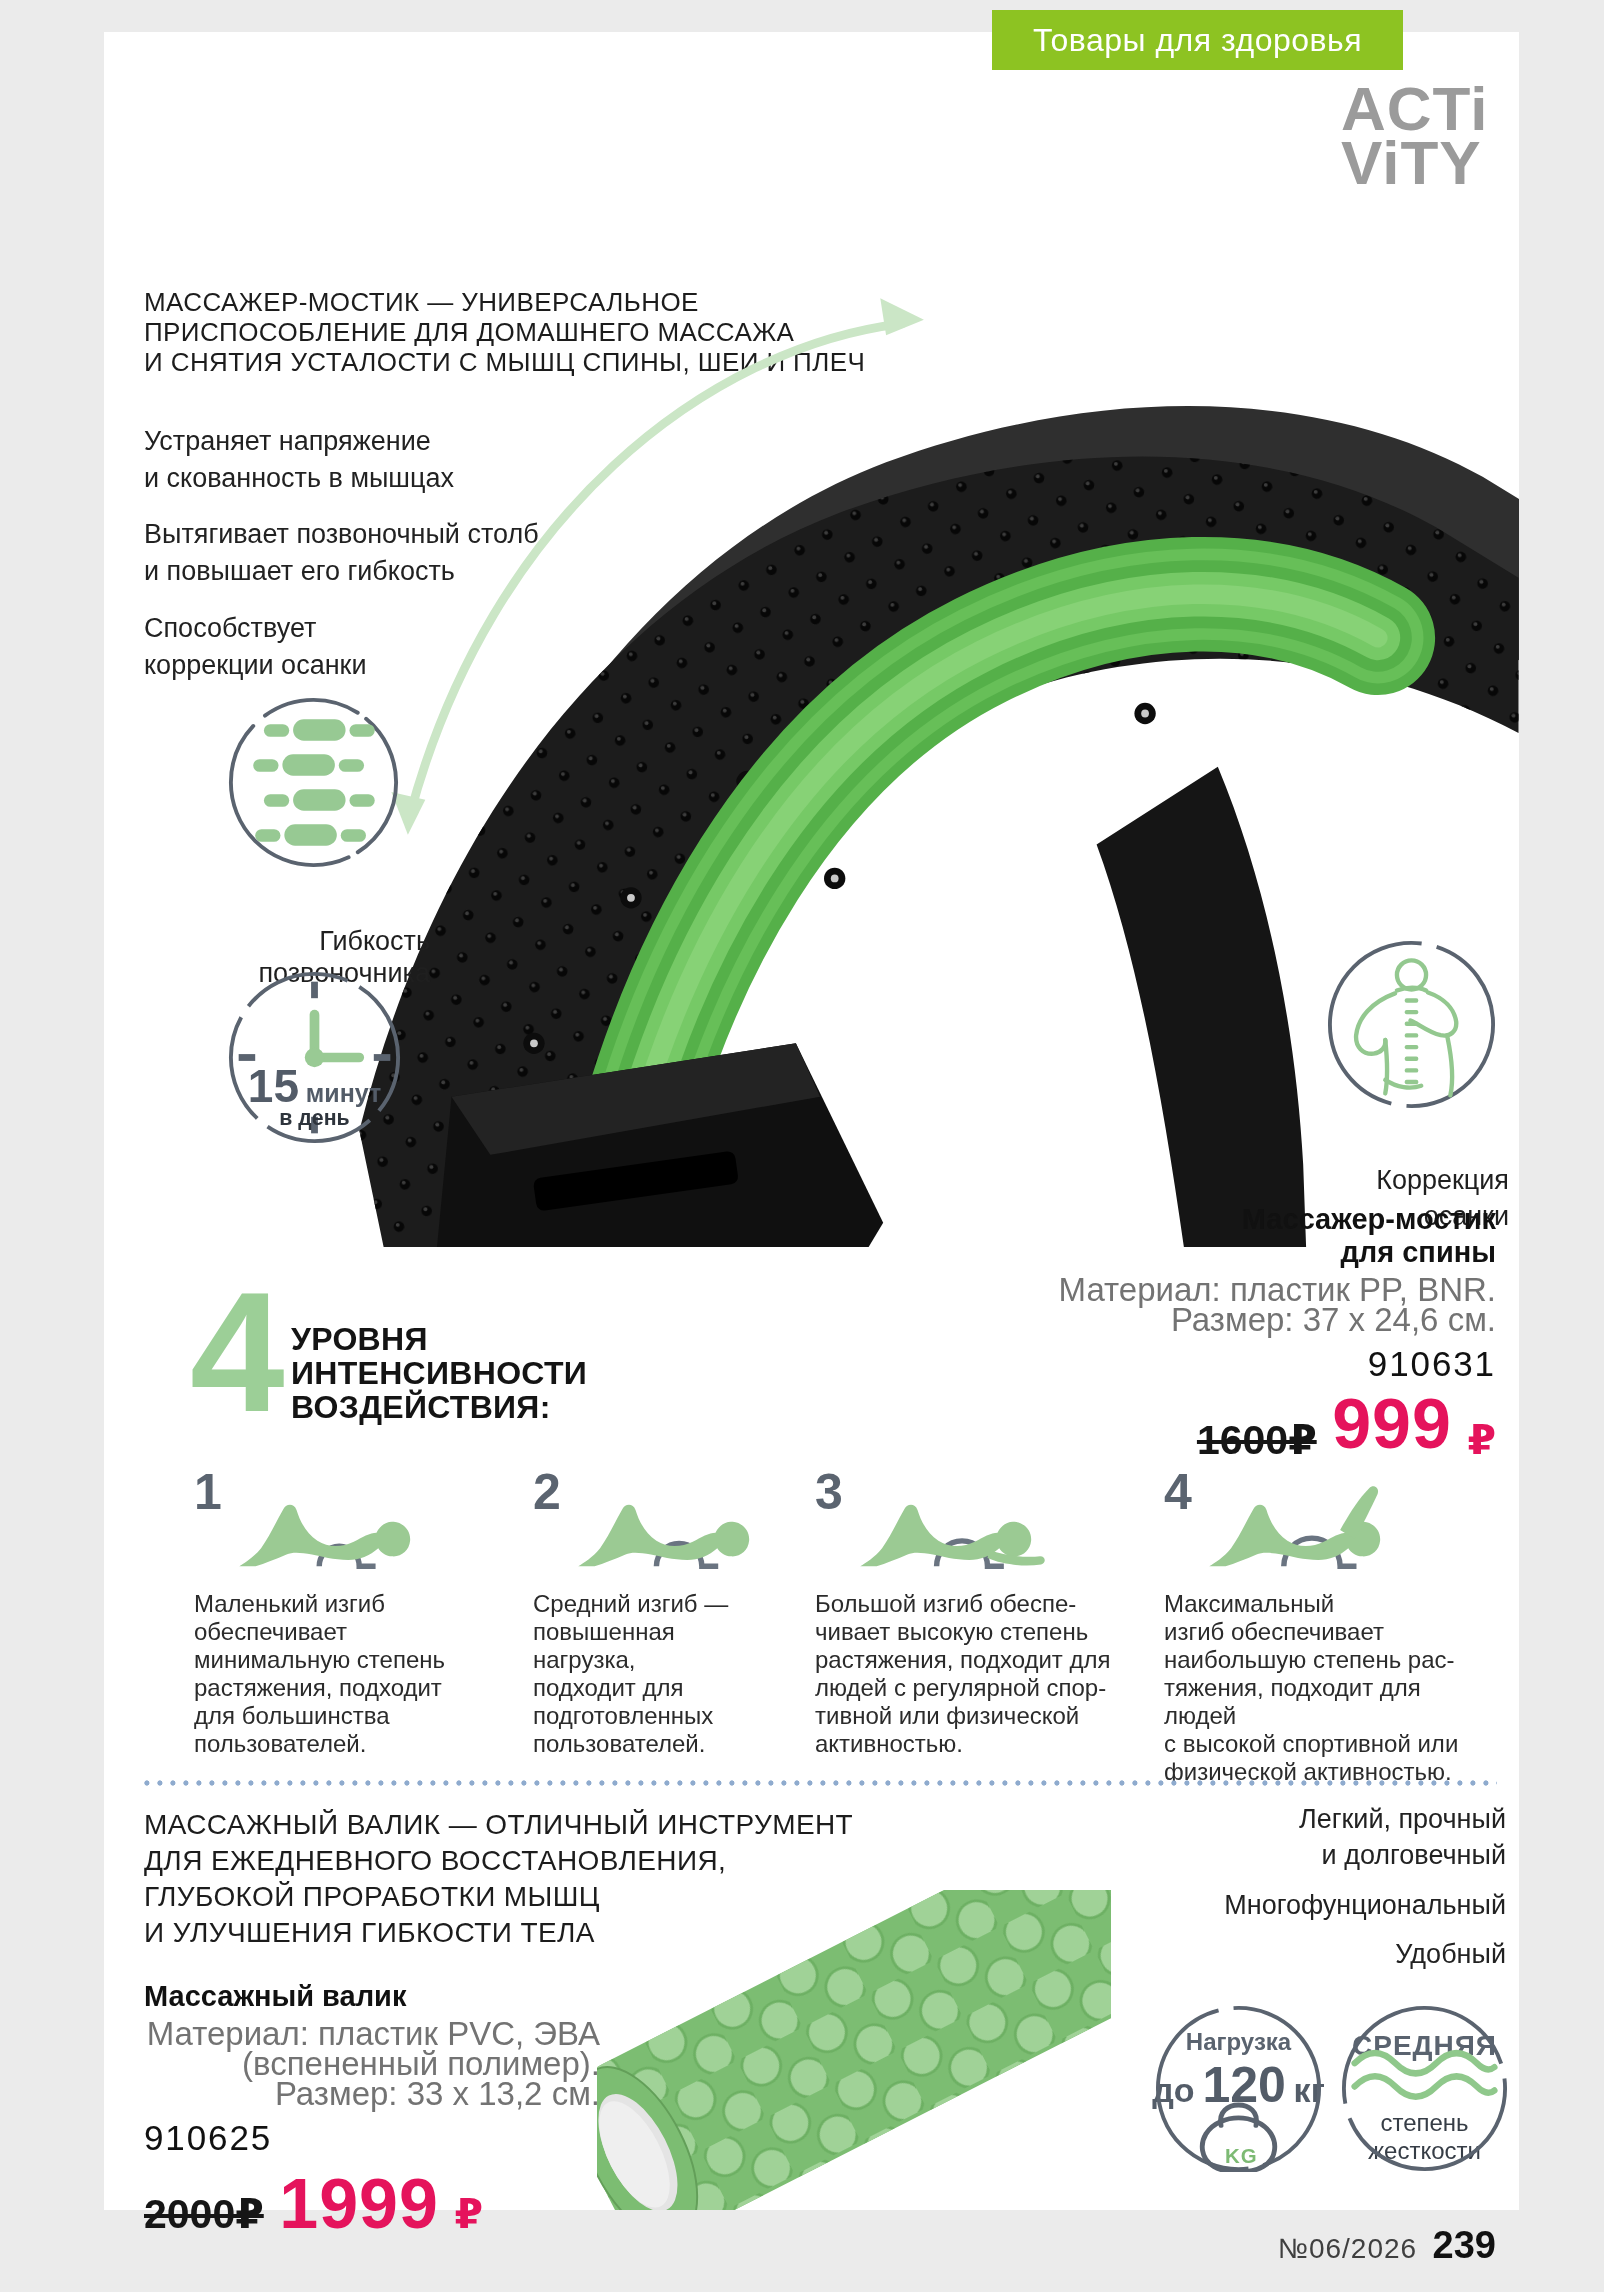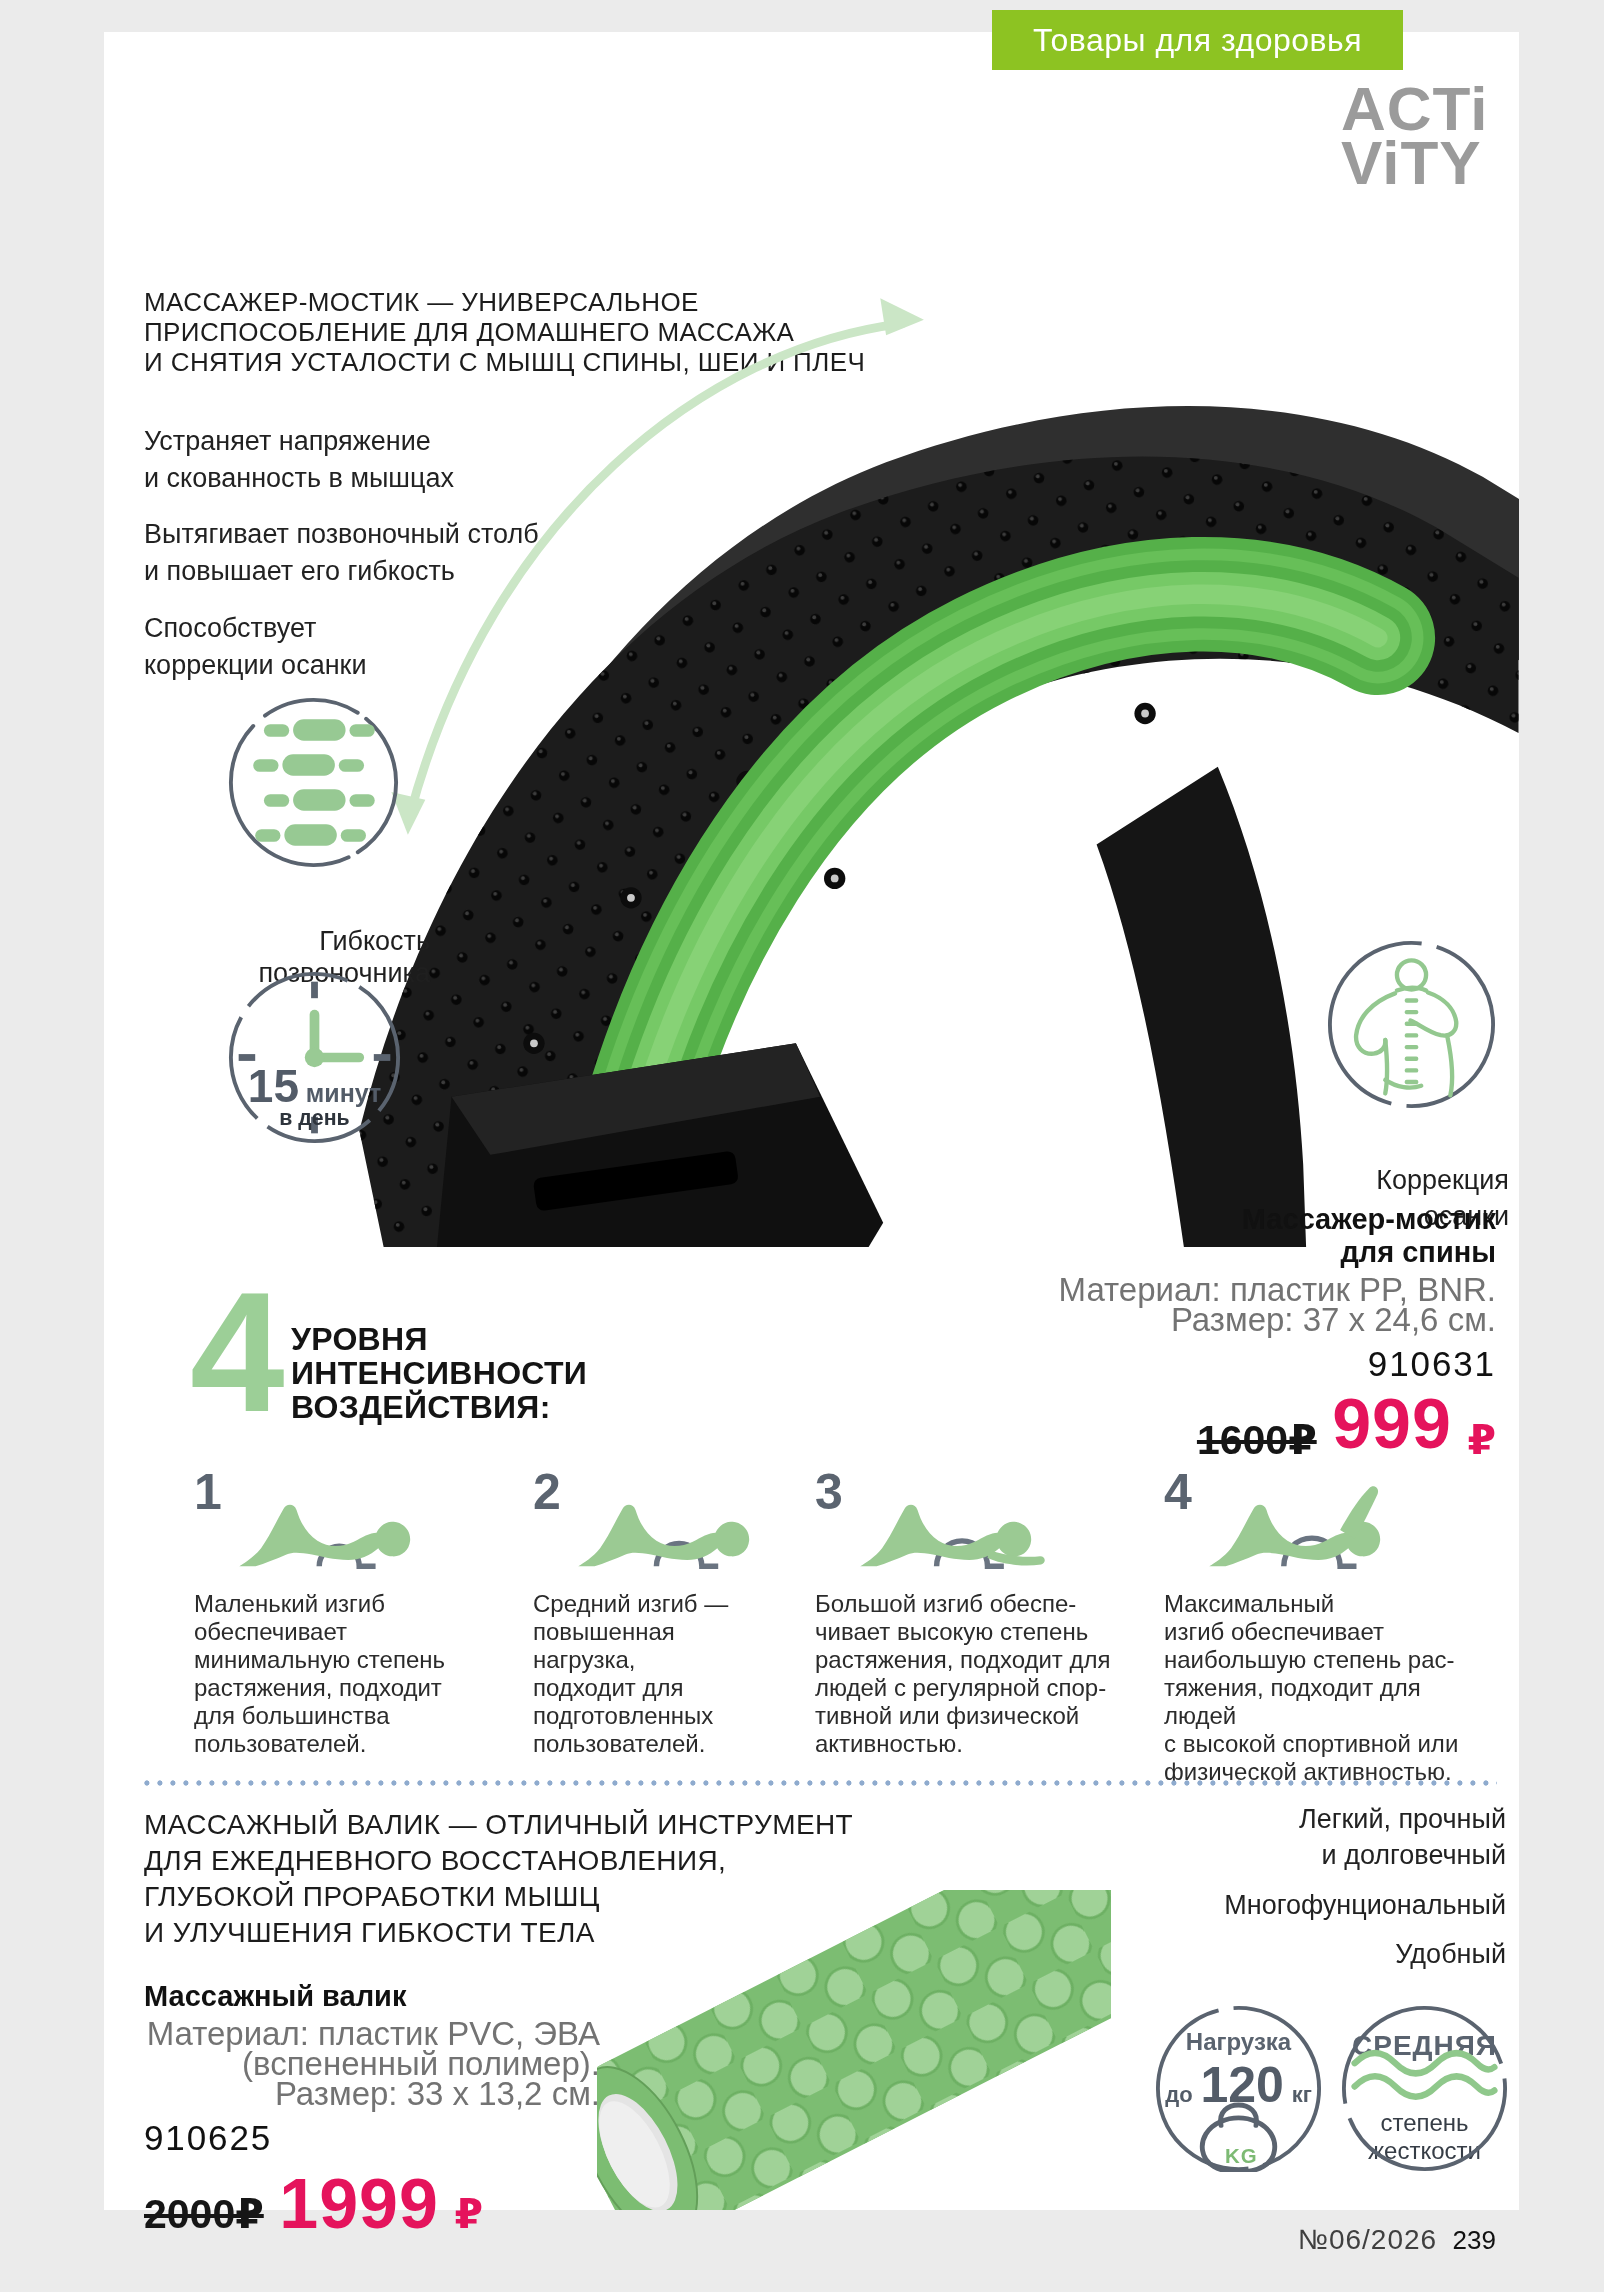--- a/index.html
+++ b/index.html
@@ -37,28 +37,28 @@
   .lvltext{font-size:24px;line-height:28px;color:#2b2b2b;margin-top:7.8px;}
   .dots{left:144px;top:1780px;width:1353px;height:5.8px;
         background-image:radial-gradient(circle at 2.9px 2.9px,#8fabce 2.2px,rgba(0,0,0,0) 2.9px);
         background-size:13px 5.8px;background-repeat:repeat-x;}
   .rollerhead{left:144px;top:1807px;font-size:28px;line-height:36px;letter-spacing:0.4px;color:#1c1c1c;}
   .prod-left{left:144px;top:1980px;width:456px;}
   .features{right:99px;top:1801px;text-align:right;font-size:27px;line-height:36px;color:#222;}
   .features .f{margin-bottom:13.6px;}
   .bbadge-title{font-size:24px;color:#5a636f;font-weight:600;text-align:center;}
   .loadrow{display:flex;justify-content:center;align-items:baseline;gap:7.8px;color:#535c68;font-weight:800;}
-  .load-pre,.load-unit{font-size:22px;}
+  .load-pre,.load-unit{font-size:34px;}
   .load-val{font-size:50px;}
   .kg{position:absolute;font-size:20.4px;font-weight:800;color:#7dba74;letter-spacing:1px;}
   .stiff-title{font-size:28px;font-weight:800;color:#5a636f;letter-spacing:1px;text-align:center;}
   .stiff-label{font-size:24px;line-height:28px;color:#363d46;text-align:center;}
   .footer{right:109px;top:2224px;display:flex;align-items:baseline;gap:15.5px;}
   .f-issue{font-size:28px;color:#3f3f3f;letter-spacing:1px;}
-  .f-page{font-size:26px;color:#111;font-weight:400;}
+  .f-page{font-size:38px;color:#111;font-weight:700;}
 </style>
 </head>
 <body>
 
 <div class="page">
 
   <div class="abs card"></div>
 
   <div class="abs banner">
     <span>Товары для здоровья</span>

